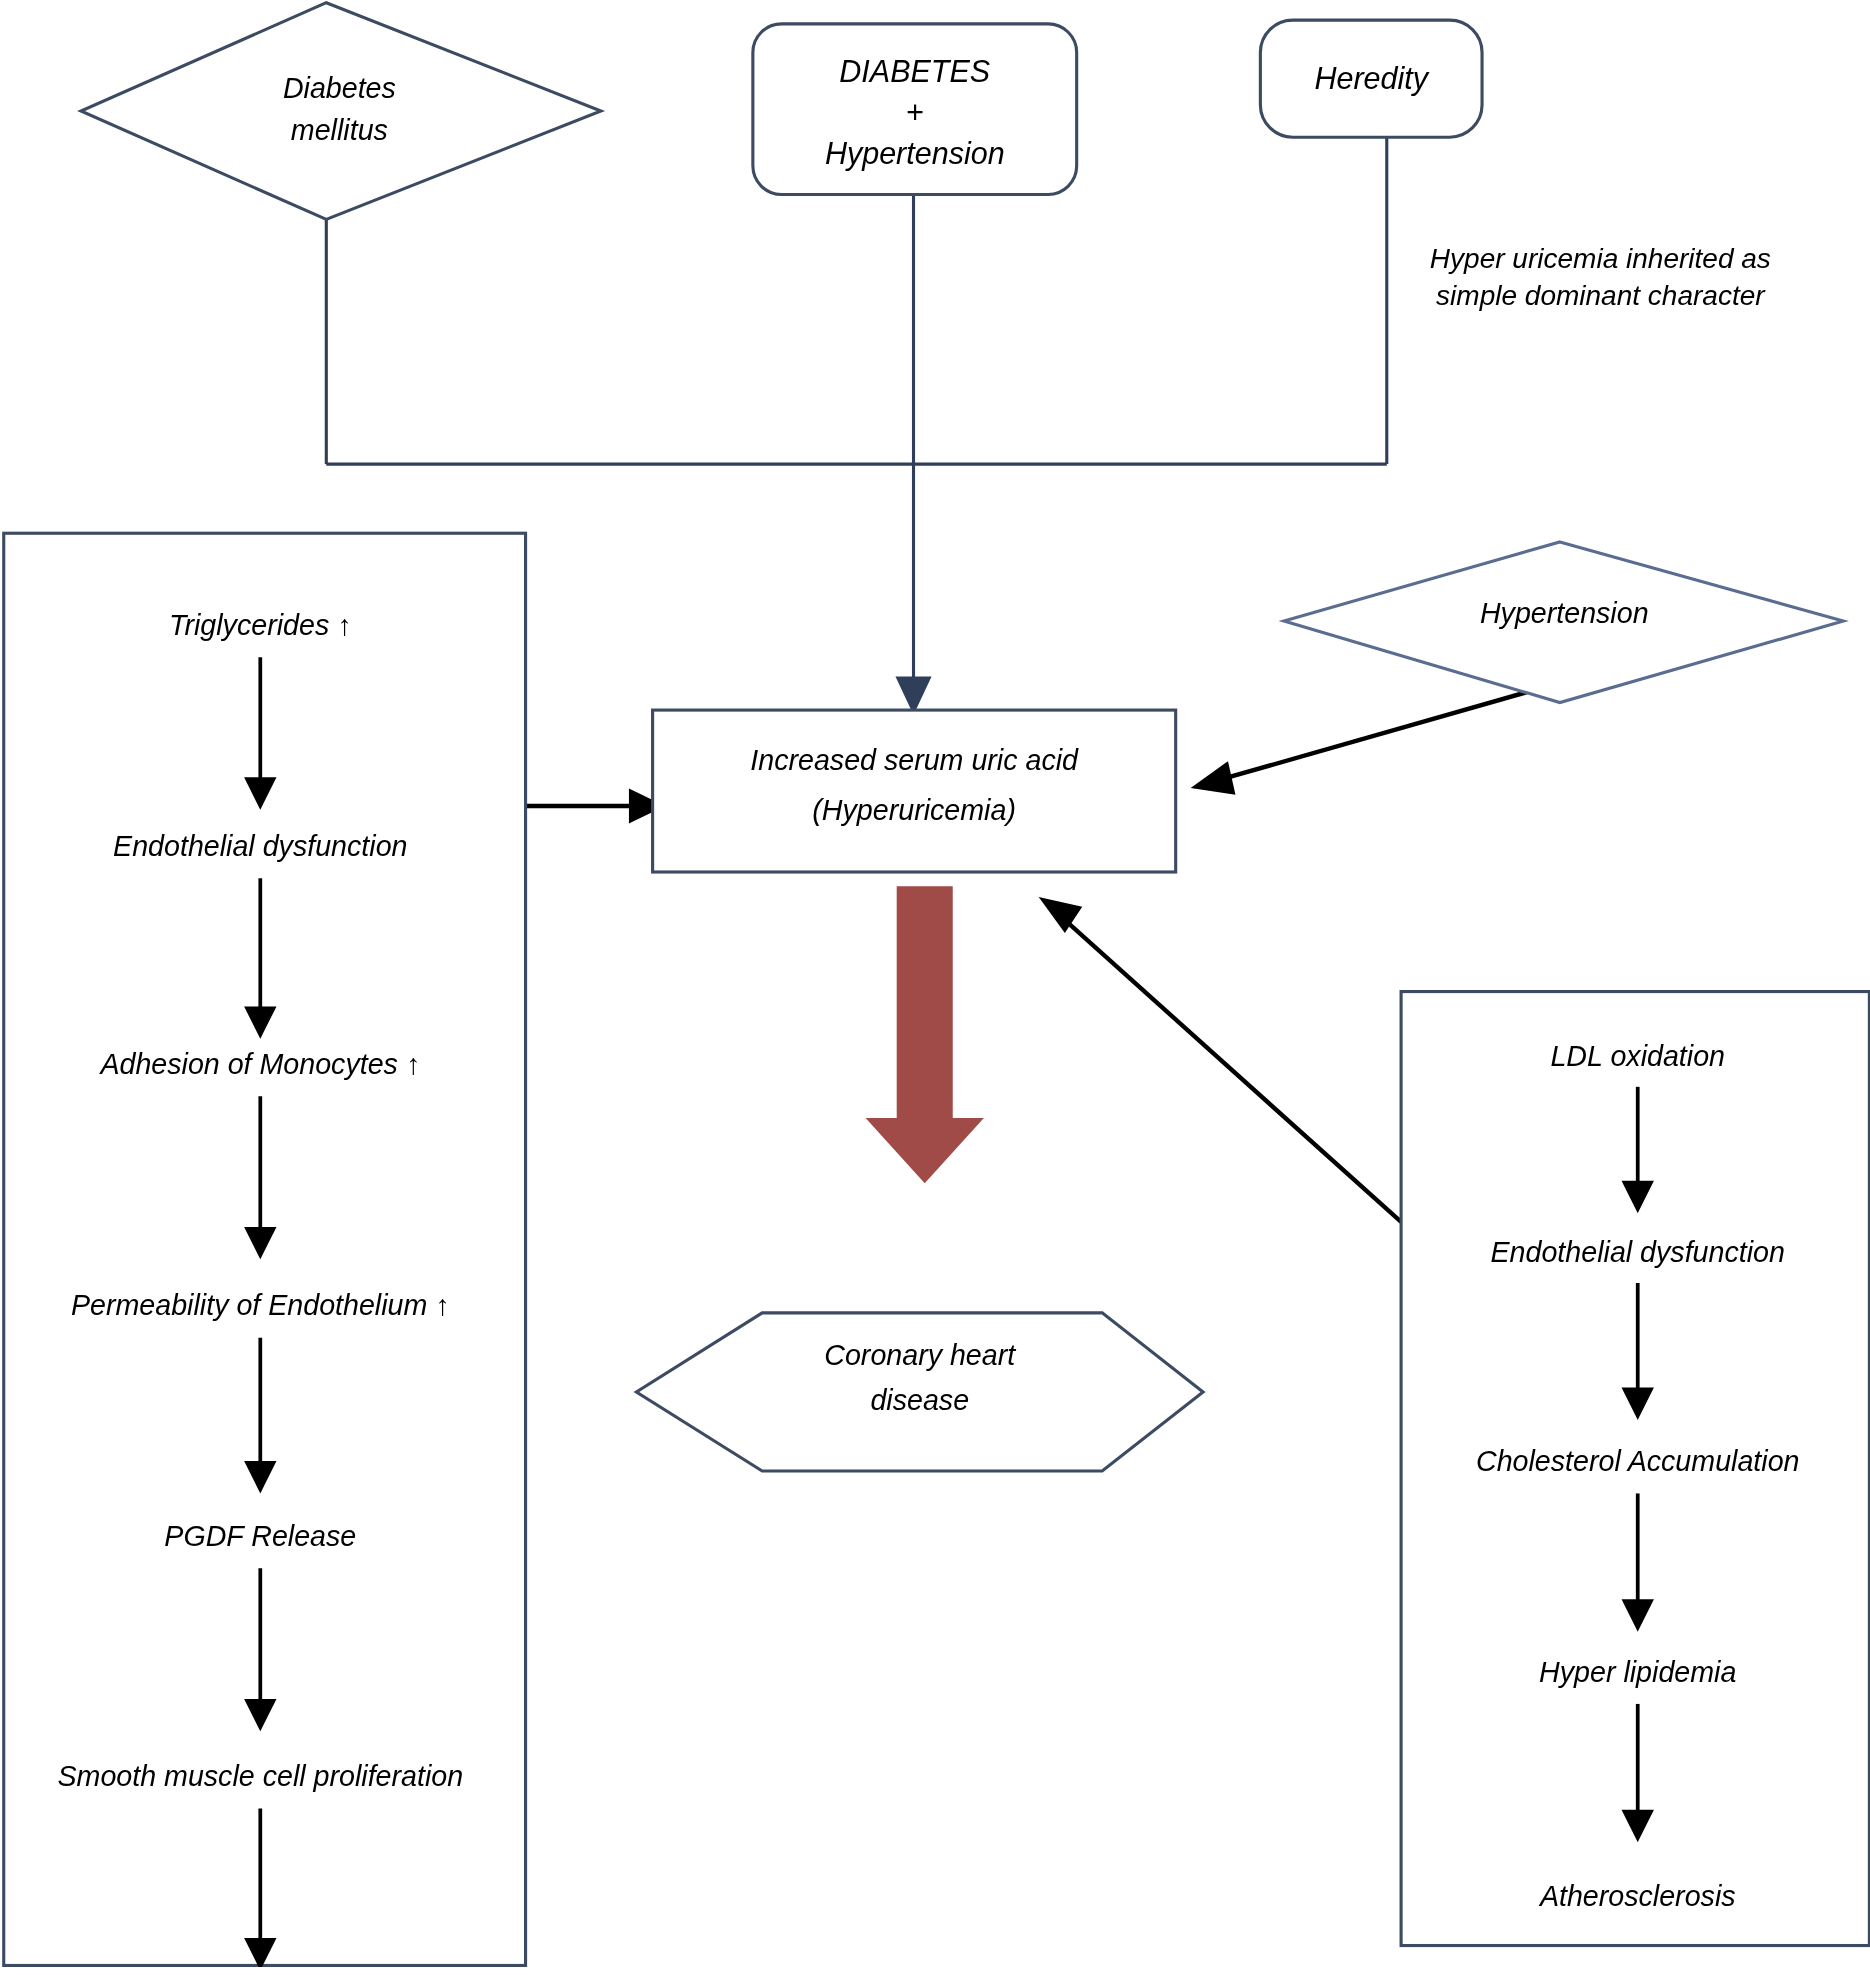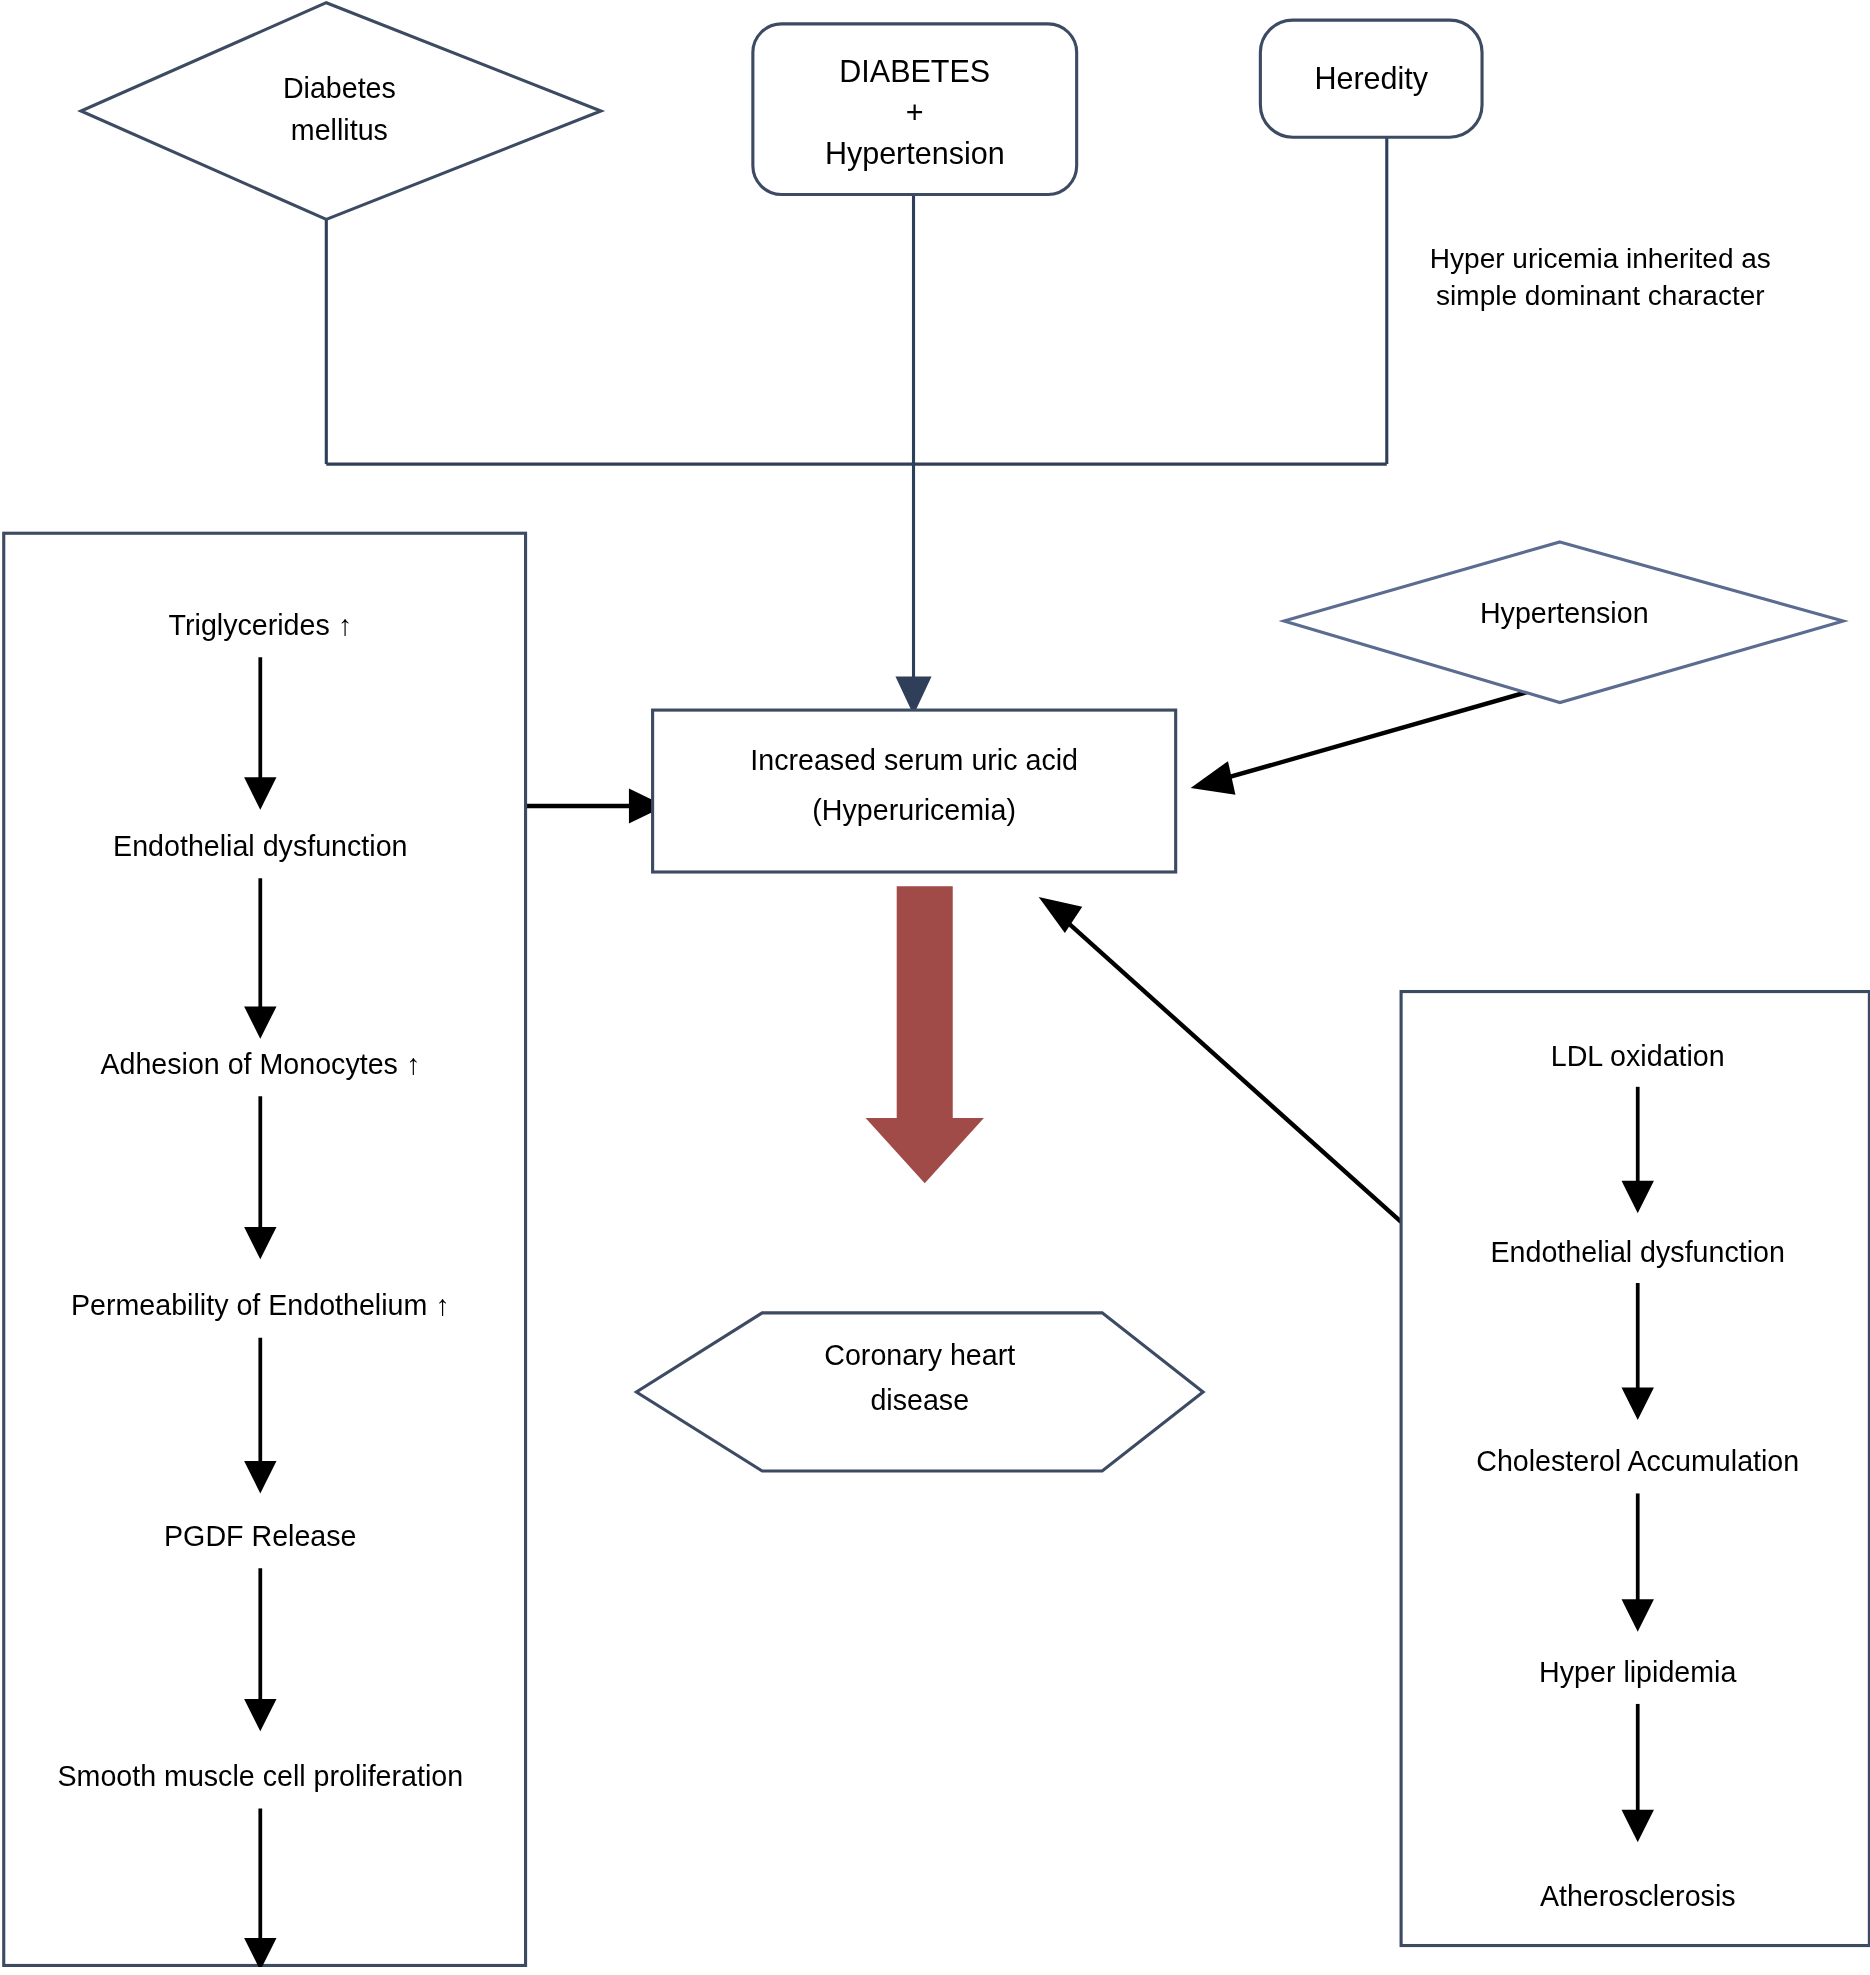--- a/index.html
+++ b/index.html
@@ -9,20 +9,21 @@
   }
   body {
     font-family: "Liberation Sans", sans-serif;
   }
   #diagram-root {
     position: relative;
     width: 1870px;
     height: 1967px;
     background: #ffffff;
     overflow: hidden;
+    font-style: italic;
   }
   svg#flow {
     display: block;
     width: 1870px;
     height: 1975px;
   }
   text {
     font-family: "Liberation Sans", sans-serif;
     fill: #000000;
   }

